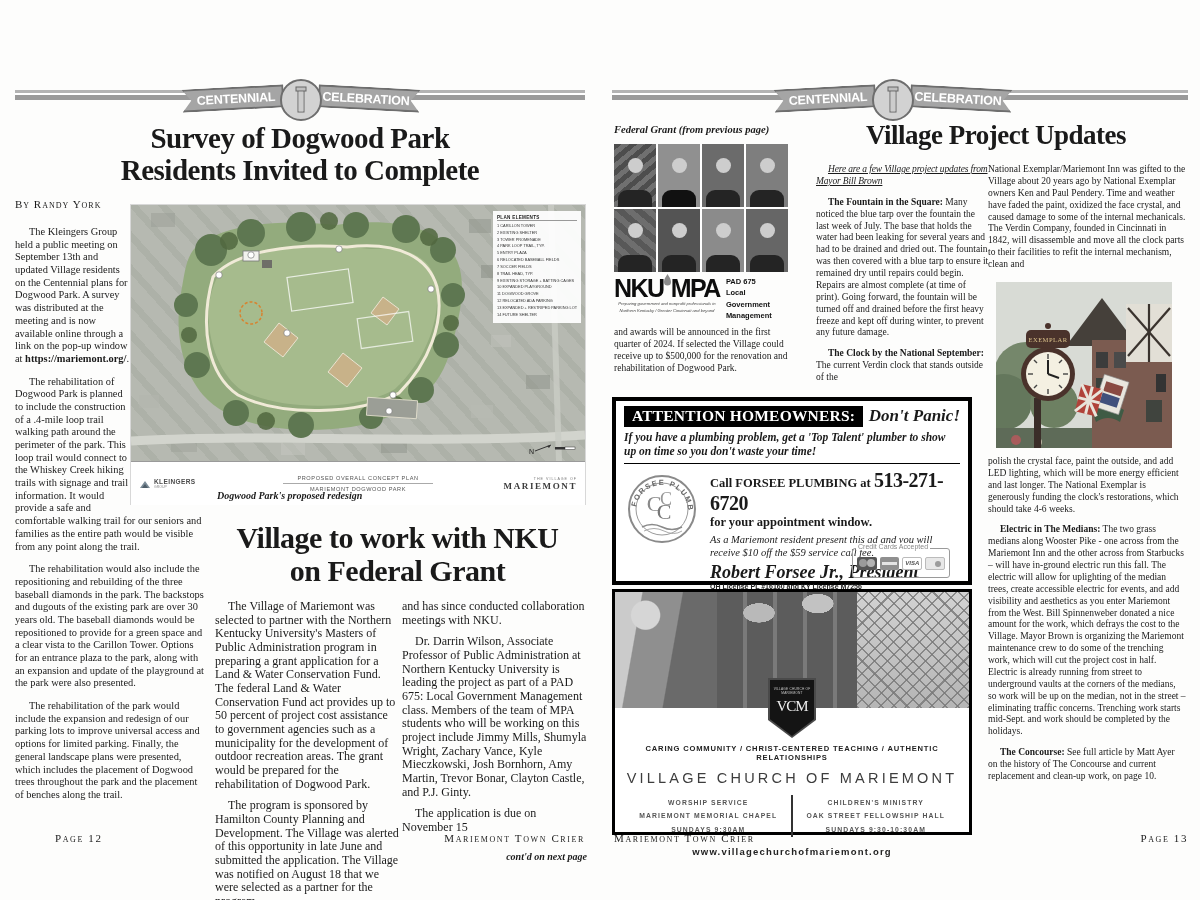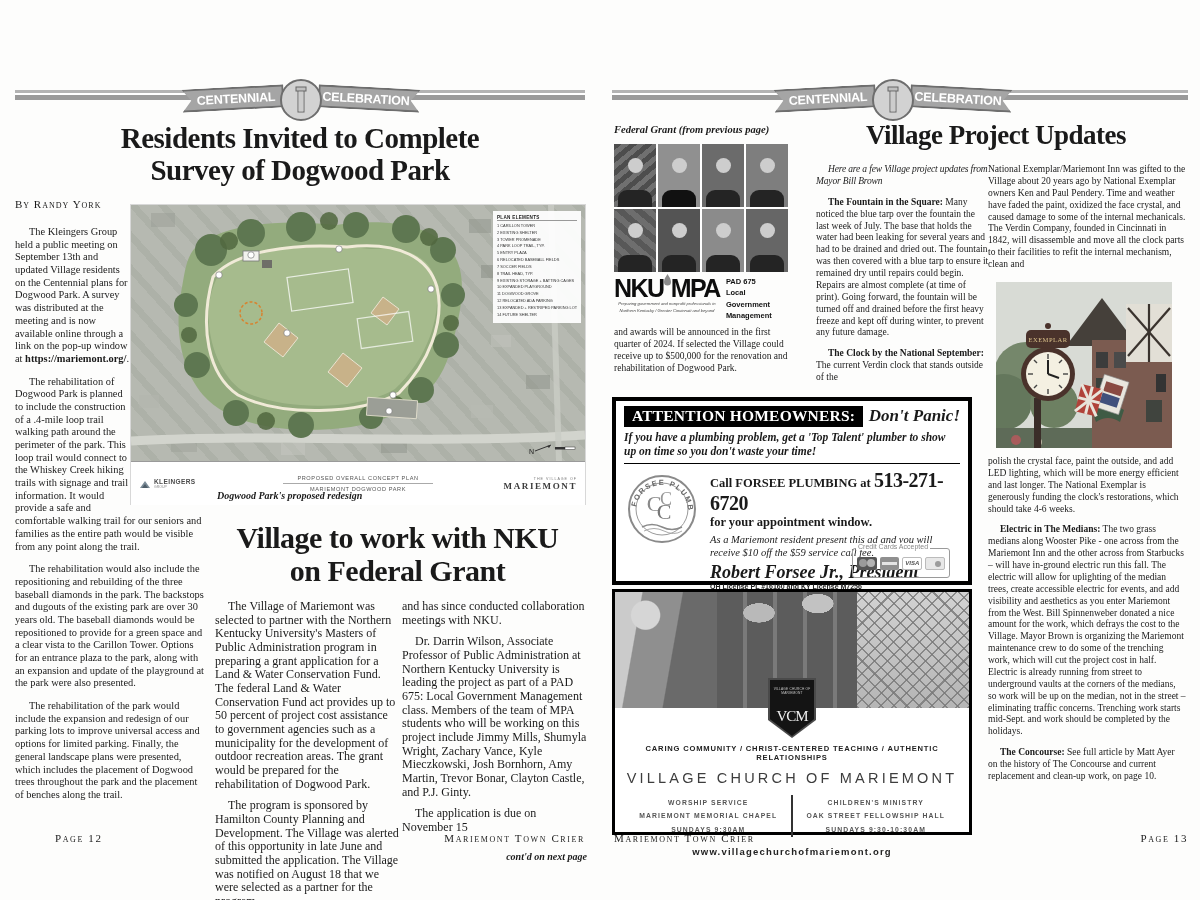--- a/index.html
+++ b/index.html
@@ -20,21 +20,21 @@
            background:#d2d2d2; border:2px solid #6e6e6e; border-radius:50%; z-index:2;
            display:flex; align-items:center; justify-content:center; }
 
   
   .headline { font-weight:700; text-align:center; letter-spacing:-.5px; line-height:1.1; }
   .byline { font-variant:small-caps; letter-spacing:1px; font-size:11px; }
   .bp { font-size:10.4px; line-height:1.22; margin-bottom:10px; text-indent:14px; text-align:left; }
   .bp2 { font-size:12px; line-height:1.14; margin-bottom:8px; text-indent:13px; }
   .bp3 { font-size:9.5px; line-height:1.25; margin-bottom:9px; text-indent:12px; }
   .noind { text-indent:0; }
-  .ital { font-style:italic; }
+  .ital { font-style:italic;text-decoration:underline; }
   .floatspacer { float:right; width:76px; height:279px; }
   .contd { text-align:right; font-weight:700; font-style:italic; font-size:10px; margin-top:16px; }
   .footer { font-variant:small-caps; letter-spacing:1.6px; font-size:11px; color:#222; }
 
   
   .map { background:#ffffff; border:1px solid #d8d8d8; }
   .aerial { position:relative; width:454px; height:256px; overflow:hidden;
             background:repeating-linear-gradient(48deg,#b6b9b1 0 15px,#adb1a8 15px 22px); }
   .legend { position:absolute; right:4px; top:6px; width:88px; background:rgba(255,255,255,.93);
             padding:4px 4px; font-family:"Liberation Sans",sans-serif; }
@@ -103,21 +103,21 @@
          linear-gradient(#6a6a6a,#555); }
   .cp3 { flex:1.2; background:repeating-linear-gradient(45deg,rgba(120,120,120,.8) 0 1.5px,transparent 1.5px 9px),
          repeating-linear-gradient(-45deg,rgba(120,120,120,.8) 0 1.5px,transparent 1.5px 9px),
          linear-gradient(#d2d2d2,#b5b5b5); }
   .crest { position:absolute; left:50%; top:86px; width:48px; height:60px; margin-left:-24px;
            background:#4a4a4a; clip-path:polygon(0 0,100% 0,100% 70%,50% 100%,0 70%);
            display:flex; align-items:center; justify-content:center; }
   .crestin { width:44px; height:56px; background:#141414; clip-path:polygon(0 0,100% 0,100% 70%,50% 100%,0 70%);
              text-align:center; color:#eee; }
   .cresttop { font:400 3.2px "Liberation Sans",sans-serif; color:#c9c9c9; letter-spacing:.2px; margin-top:7px; }
-  .crestmono { font:400 15px "Liberation Serif",serif; letter-spacing:-1px; margin-top:13px; }
+  .crestmono { font:400 15px "Liberation Serif",serif; letter-spacing:-1px; margin-top:3px; }
   .chtag { text-align:center; font:700 7.6px "Liberation Sans",sans-serif; letter-spacing:.8px; color:#222; margin-top:36px; }
   .chname { text-align:center; font:400 14.5px "Liberation Sans",sans-serif; letter-spacing:3.2px; color:#3d3d3d; margin-top:8px; }
   .chcols { display:flex; align-items:center; justify-content:center; margin-top:9px; }
   .chcol { width:150px; text-align:center; font:700 6.8px "Liberation Sans",sans-serif; letter-spacing:1.1px; color:#555; line-height:1.95; }
   .chdiv { width:1.5px; height:42px; background:#333; margin:0 8px; }
   .chweb { text-align:center; font:700 9.5px "Liberation Sans",sans-serif; letter-spacing:1.2px; color:#222; margin-top:9px; }
 
   .fgcap { font-weight:700; font-style:italic; font-size:10.5px; }
   .lead { font-weight:700; }
 </style>
@@ -134,22 +134,22 @@
       <svg width="20" height="30" viewBox="0 0 20 30">
           <rect x="7" y="5" width="6" height="22" fill="#e8e8e8" stroke="#666" stroke-width="1"></rect>
           <rect x="5" y="2" width="10" height="4" fill="#bfbfbf" stroke="#666" stroke-width="1"></rect>
           <line x1="9" y1="6" x2="9" y2="26" stroke="#999" stroke-width=".7"></line>
           <line x1="11" y1="6" x2="11" y2="26" stroke="#999" stroke-width=".7"></line>
         </svg>
     </div>
   </div>
 
   <div class="abs headline" style="left:40px; top:123px; width:520px; font-size:29px;">
+    <div>Survey of Dogwood Park</div>
     <div>Residents Invited to Complete</div>
-    <div>Survey of Dogwood Park</div>
   </div>
 
   <div class="abs byline" style="left:15px; top:198px;">By Randy York</div>
 
   <div class="abs" style="left:15px; top:226px; width:192px;">
     <div class="floatspacer"></div>
     <p class="bp"><span>The Kleingers Group held a public meeting on September 13th and updated Village residents on the Centennial plans for Dogwood Park. A survey was distributed at the meeting and is now available online through a link on the pop-up window at </span><b>https://mariemont.org/</b><span>.</span></p>
     <p class="bp">The rehabilitation of Dogwood Park is planned to include the construction of a .4-mile loop trail walking path around the perimeter of the park. This loop trail would connect to the Whiskey Creek hiking trails with signage and trail information. It would provide a safe and comfortable walking trail for our seniors and families as the entire path would be visible from any point along the trail.</p>
     <p class="bp">The rehabilitation would also include the repositioning and rebuilding of the three baseball diamonds in the park. The backstops and dugouts of the existing park are over 30 years old. The baseball diamonds would be repositioned to provide for a green space and a clear vista to the Carillon Tower. Options for an entrance plaza to the park, along with an expansion and update of the playground at the park were also presented.</p>
     <p class="bp">The rehabilitation of the park would include the expansion and redesign of our parking lots to improve universal access and options for limited parking. Finally, the general landscape plans were presented, which includes the placement of Dogwood trees throughout the park and the placement of benches along the trail.</p>

